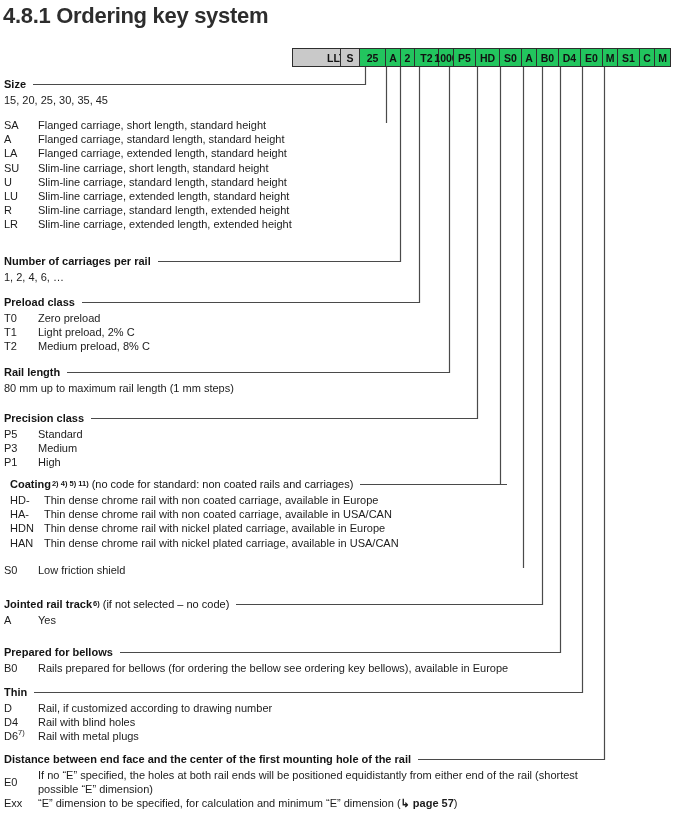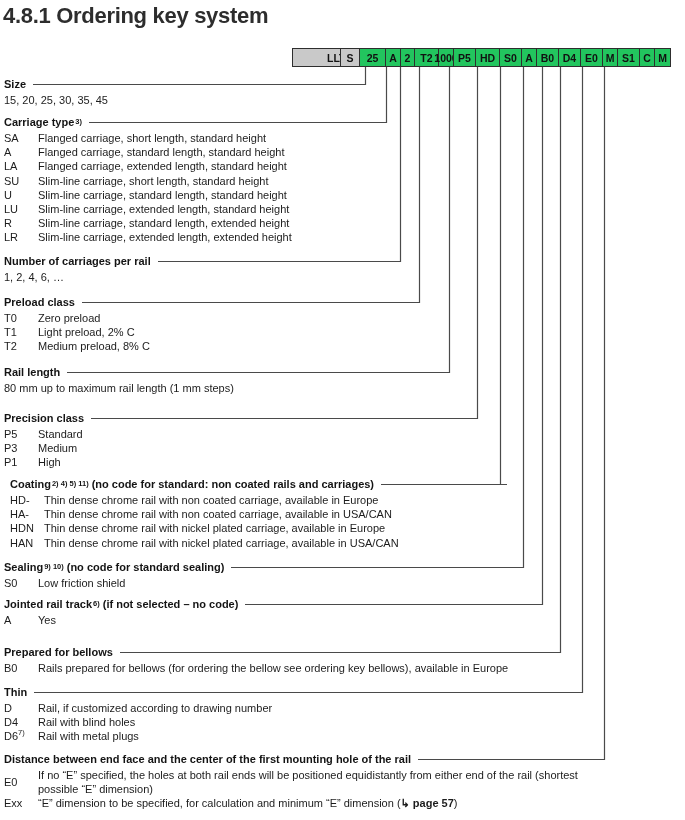--- a/index.html
+++ b/index.html
@@ -13,21 +13,21 @@
         display:flex;align-items:center;justify-content:center;background:#22c55e;
         font-size:10.5px;font-weight:bold;color:#111;flex:none;}
   .kcell:first-child{margin-left:0;}
   
   svg.connectors{position:absolute;left:0;top:0;pointer-events:none;}
   
   .section{position:absolute;}
   .sec-head{display:flex;align-items:center;height:13px;font-size:11px;font-weight:bold;
         white-space:nowrap;color:#141414;}
   .sec-head sup{font-size:7.5px;line-height:0;margin-left:1px;}
-  .sec-head .note{font-weight:bold;margin-left:3px;text-align:right;}
+  .sec-head .note{font-weight:normal;margin-left:3px;text-align:right;}
   .sec-head .rule{flex:1;min-width:0;height:0;border-top:1.2px solid #4a4a4a;
         margin-left:7px;margin-top:2px;}
   .rows{margin-top:3px;}
   .row{display:flex;font-size:11px;line-height:14.2px;white-space:nowrap;color:#1c1c1c;}
   .row .code{width:34px;flex:none;}
   .row .code sup{font-size:7.5px;line-height:0;}
   .row .desc{flex:1;min-width:0;}
   .row.wrap{white-space:normal;align-items:center;}
   .ref{font-weight:bold;}
 </style>
@@ -79,25 +79,20 @@
           <span>Size</span>
           <div class="rule"></div>
         </div>
         <div class="rows">
           <div class="row">
             <div class="desc"><span>15, 20, 25, 30, 35, 45</span></div>
           </div>
         </div>
       </div>
       <div class="section" style="left: 4px; top: 115px; width: 383px;">
-        <div class="sec-head">
-          <span>Carriage type</span>
-          <sup>3)</sup>
-          <div class="rule"></div>
-        </div>
         <div class="rows">
           <div class="row">
             <div class="code"><span>SA</span></div>
             <div class="desc"><span>Flanged carriage, short length, standard height</span></div>
           </div>
           <div class="row">
             <div class="code"><span>A</span></div>
             <div class="desc"><span>Flanged carriage, standard length, standard height</span></div>
           </div>
           <div class="row">
@@ -208,26 +203,20 @@
             <div class="code"><span>HDN</span></div>
             <div class="desc"><span>Thin dense chrome rail with nickel plated carriage, available in Europe</span></div>
           </div>
           <div class="row">
             <div class="code"><span>HAN</span></div>
             <div class="desc"><span>Thin dense chrome rail with nickel plated carriage, available in USA/CAN</span></div>
           </div>
         </div>
       </div>
       <div class="section" style="left: 4px; top: 560px; width: 520px;">
-        <div class="sec-head">
-          <span>Sealing</span>
-          <sup>9) 10)</sup>
-          <span class="note">(no code for standard sealing)</span>
-          <div class="rule"></div>
-        </div>
         <div class="rows">
           <div class="row">
             <div class="code"><span>S0</span></div>
             <div class="desc"><span>Low friction shield</span></div>
           </div>
         </div>
       </div>
       <div class="section" style="left: 4px; top: 597px; width: 539px;">
         <div class="sec-head">
           <span>Jointed rail track</span>

